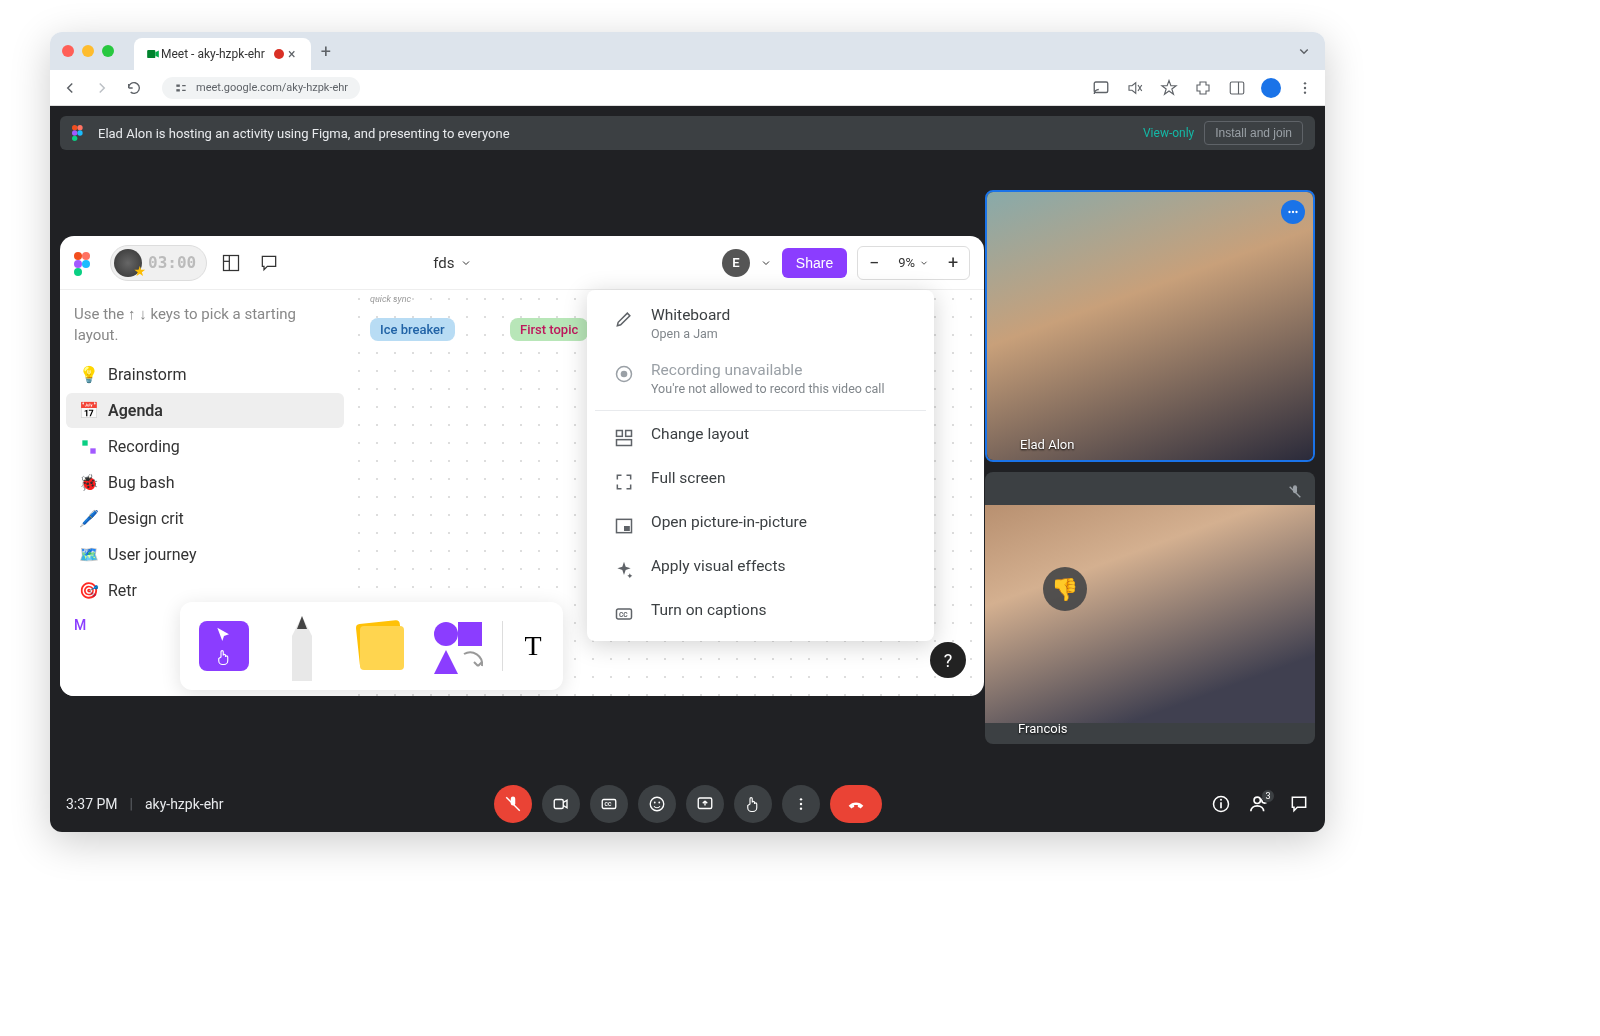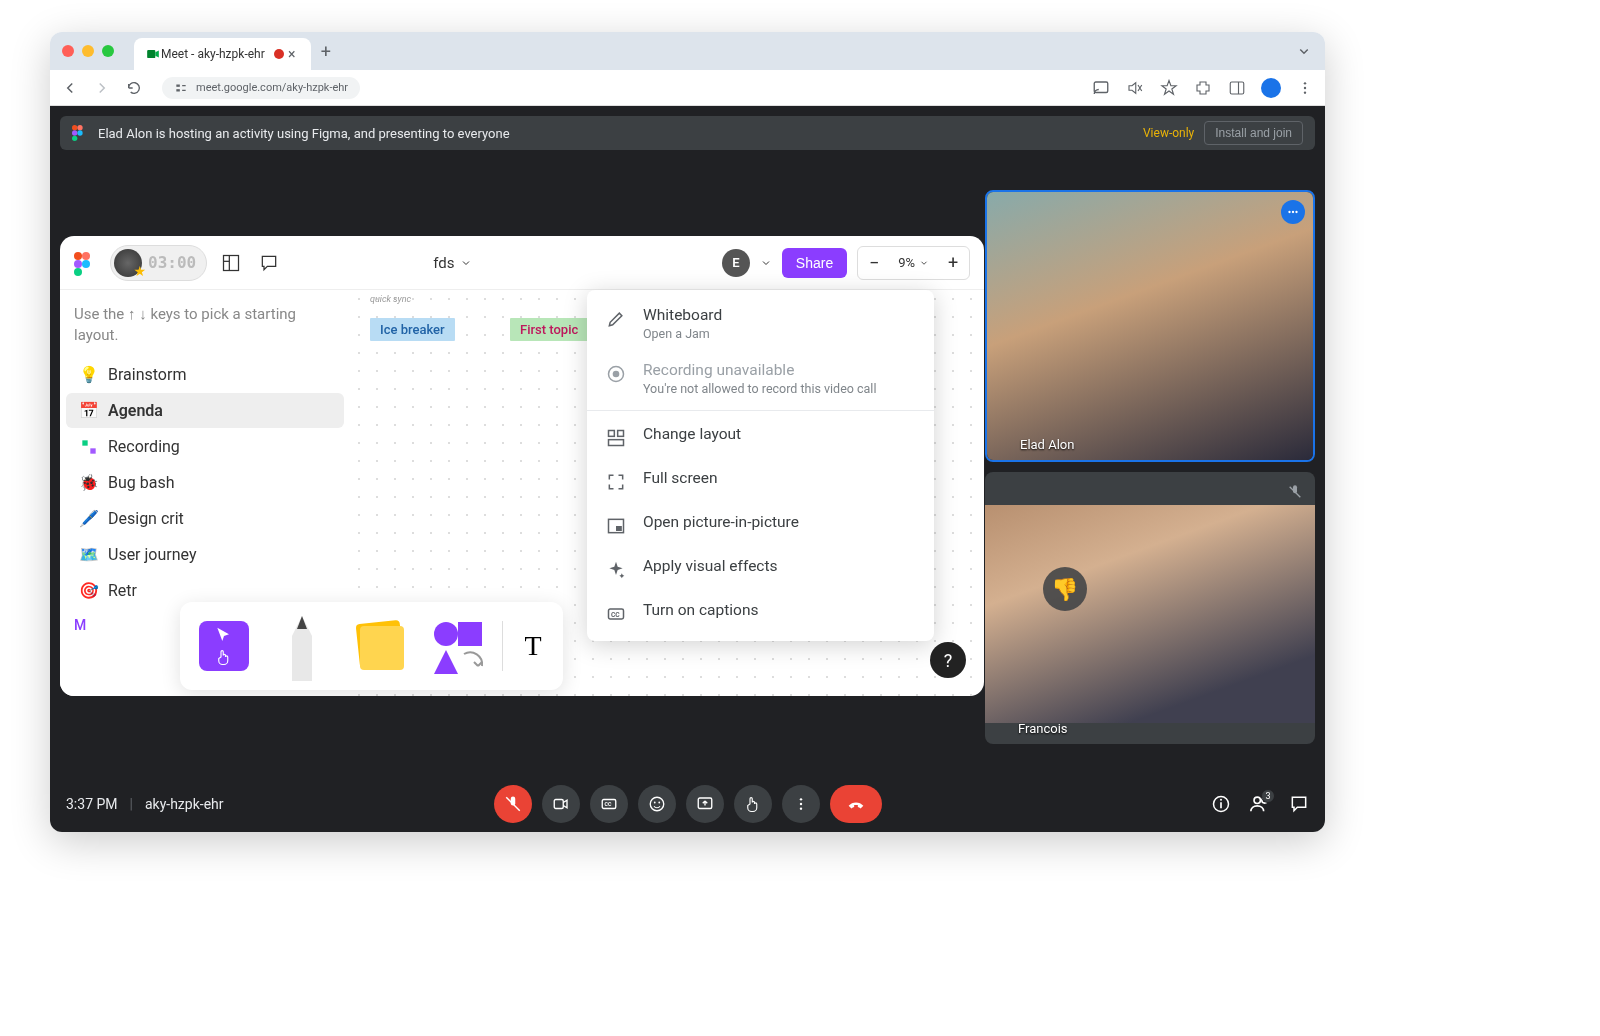--- a/index.html
+++ b/index.html
@@ -23,21 +23,21 @@
 .navbar { height: 36px; background: #fff; border-bottom: 1px solid #e0e0e0; display: flex; align-items: center; padding: 0 10px; gap: 12px; }
 .navbtn { width: 20px; height: 20px; color: #5f6368; display: flex; align-items: center; justify-content: center; cursor: pointer; }
 .urlbar { flex: 0 0 auto; display: flex; align-items: flex-start; gap: 8px; background: #f1f3f4; border-radius: 16px; padding: 4px 12px; font-size: 11px; color: #5f6368; margin-left: 6px; }
 .nav-right { margin-left: auto; display: flex; align-items: center; gap: 14px; }
 .prof { width: 20px; height: 20px; border-radius: 50%; background: #1a73e8; }
 
 .meet { flex: 1; background: #202124; position: relative; display: flex; flex-direction: column; }
 .banner { margin: 10px; background: #3c4043; border-radius: 6px; height: 34px; display: flex; align-items: center; padding: 0 12px; font-size: 13px; color: #e8eaed; }
 .banner-icon { width: 16px; height: 16px; margin-right: 10px; display:inline-flex; }
 .banner-right { margin-left: auto; display: flex; gap: 10px; align-items: center; }
-.viewonly { color: #eab308; font-size: 12px; }
+.viewonly { color: #14b8a6; font-size: 12px; }
 .installbtn { background: #3c4043; border: 1px solid #5f6368; color: #9aa0a6; padding: 4px 10px; border-radius: 4px; font-size: 12px; }
 
 .content { flex: 1; position: relative; }
 
 .figma { position: absolute; left: 10px; top: 76px; width: 924px; height: 460px; background: #fff; border-radius: 14px; overflow: hidden; }
 .figma-top { height: 54px; display: flex; align-items: center; padding: 0 14px; gap: 10px; border-bottom: 1px solid #eee; }
 .figma-logo { width: 16px; height: 22px; }
 .timer-pill { display:flex; align-items:center; background:#f0f0f0; border-radius: 20px; padding: 3px 10px 3px 3px; gap:6px; border:1px solid #ddd; margin-left:10px;}
 .timer-av { width:28px; height:28px; border-radius:50%; background: radial-gradient(#666,#333); position:relative;}
 .timer-star { position:absolute; right:-4px; bottom:-2px; color:#fbbc04; font-size:14px;}
@@ -54,33 +54,33 @@
 .figma-body { display:flex; height:calc(100% - 54px); }
 .figma-side { width:290px; padding:10px 0; background:#fff; }
 .hint { padding: 4px 14px 10px; color:#888; font-size:15px; line-height:1.4;}
 .tmpl { display:flex; align-items:center; gap:10px; padding:8px 14px; font-size:16px; color:#333; cursor:pointer; border-radius:6px; margin:1px 6px;}
 .tmpl.selected { background:#eee; font-weight:600;}
 .tmpl-icon { width:18px; height:18px; display:inline-flex; align-items:center; justify-content:center;}
 .moretmpl { padding:8px 14px; color:#8b3dff; font-size:14px; font-weight:500;}
 
 .figma-canvas { flex:1; background-image: radial-gradient(#ddd 1px, transparent 1px); background-size: 18px 18px; position:relative;}
 .canvas-label { position:absolute; top:4px; left:20px; font-size:9px; color:#999; font-style:italic;}
-.chip { position:absolute; top:28px; padding:4px 10px; border-radius:1px; font-size:13px; font-weight:500;}
+.chip { position:absolute; top:28px; padding:4px 10px; border-radius:8px; font-size:13px; font-weight:500;}
 .chip1 { left:20px; background:#b8dcf4; color:#2163a6;}
 .chip2 { left:160px; background:#b8e6b8; color:#be185d;}
 .chip3 { left:300px; background:#f4e4b8; color:#8a6d1a;}
 
 .figma-dock { position:absolute; bottom:6px; left:120px; background:#fff; border-radius:12px; box-shadow:0 4px 20px rgba(0,0,0,0.12); display:flex; align-items:center; padding:6px; gap:2px;}
 .dockitem { width:76px; height:76px; display:flex; align-items:center; justify-content:center; position:relative;}
 .dockcursor { background:#8b3dff; width:50px; height:50px; border-radius:8px; display:flex; flex-direction:column; align-items:center; justify-content:center; gap:2px;}
 .docksep { width:1px; height:50px; background:#ddd; margin:0 4px;}
 .dockT { font-size:28px; font-family:serif;}
 .helpfab { position:absolute; bottom:18px; right:18px; width:36px; height:36px; border-radius:50%; background:#222; color:#fff; display:flex; align-items:center; justify-content:center; font-size:18px;}
 
-.menu { position:absolute; top:130px; left:537px; width:347px; background:#fff; border-radius:8px; box-shadow:0 4px 24px rgba(0,0,0,0.18); padding:6px 0;}
+.menu { position:absolute; top:130px; left:537px; width:347px; background:#fff; border-radius:8px; box-shadow:0 4px 24px rgba(0,0,0,0.18); padding:6px 8px;}
 .mitem { display:flex; align-items:flex-start; gap:16px; padding:10px 18px; cursor:pointer;}
 .micon { width:22px; height:22px; flex-shrink:0; margin-top:2px; color:#5f6368; display:flex; align-items:center; justify-content:center;}
 .mlabel { font-size:15.5px; color:#3c4043;}
 .msub { font-size:12.5px; color:#80868b; margin-top:2px;}
 .mitem.disabled .mlabel { color:#9aa0a6;}
 .msep { height:1px; background:#e8eaed; margin:4px 0;}
 
 .vids { position:absolute; right:10px; top:30px; width:330px; }
 .vid { background:#3c4043; border-radius:8px; margin-bottom:10px; position:relative; overflow:hidden;}
 .vid1 { height:272px; border:2px solid #1a73e8;}

